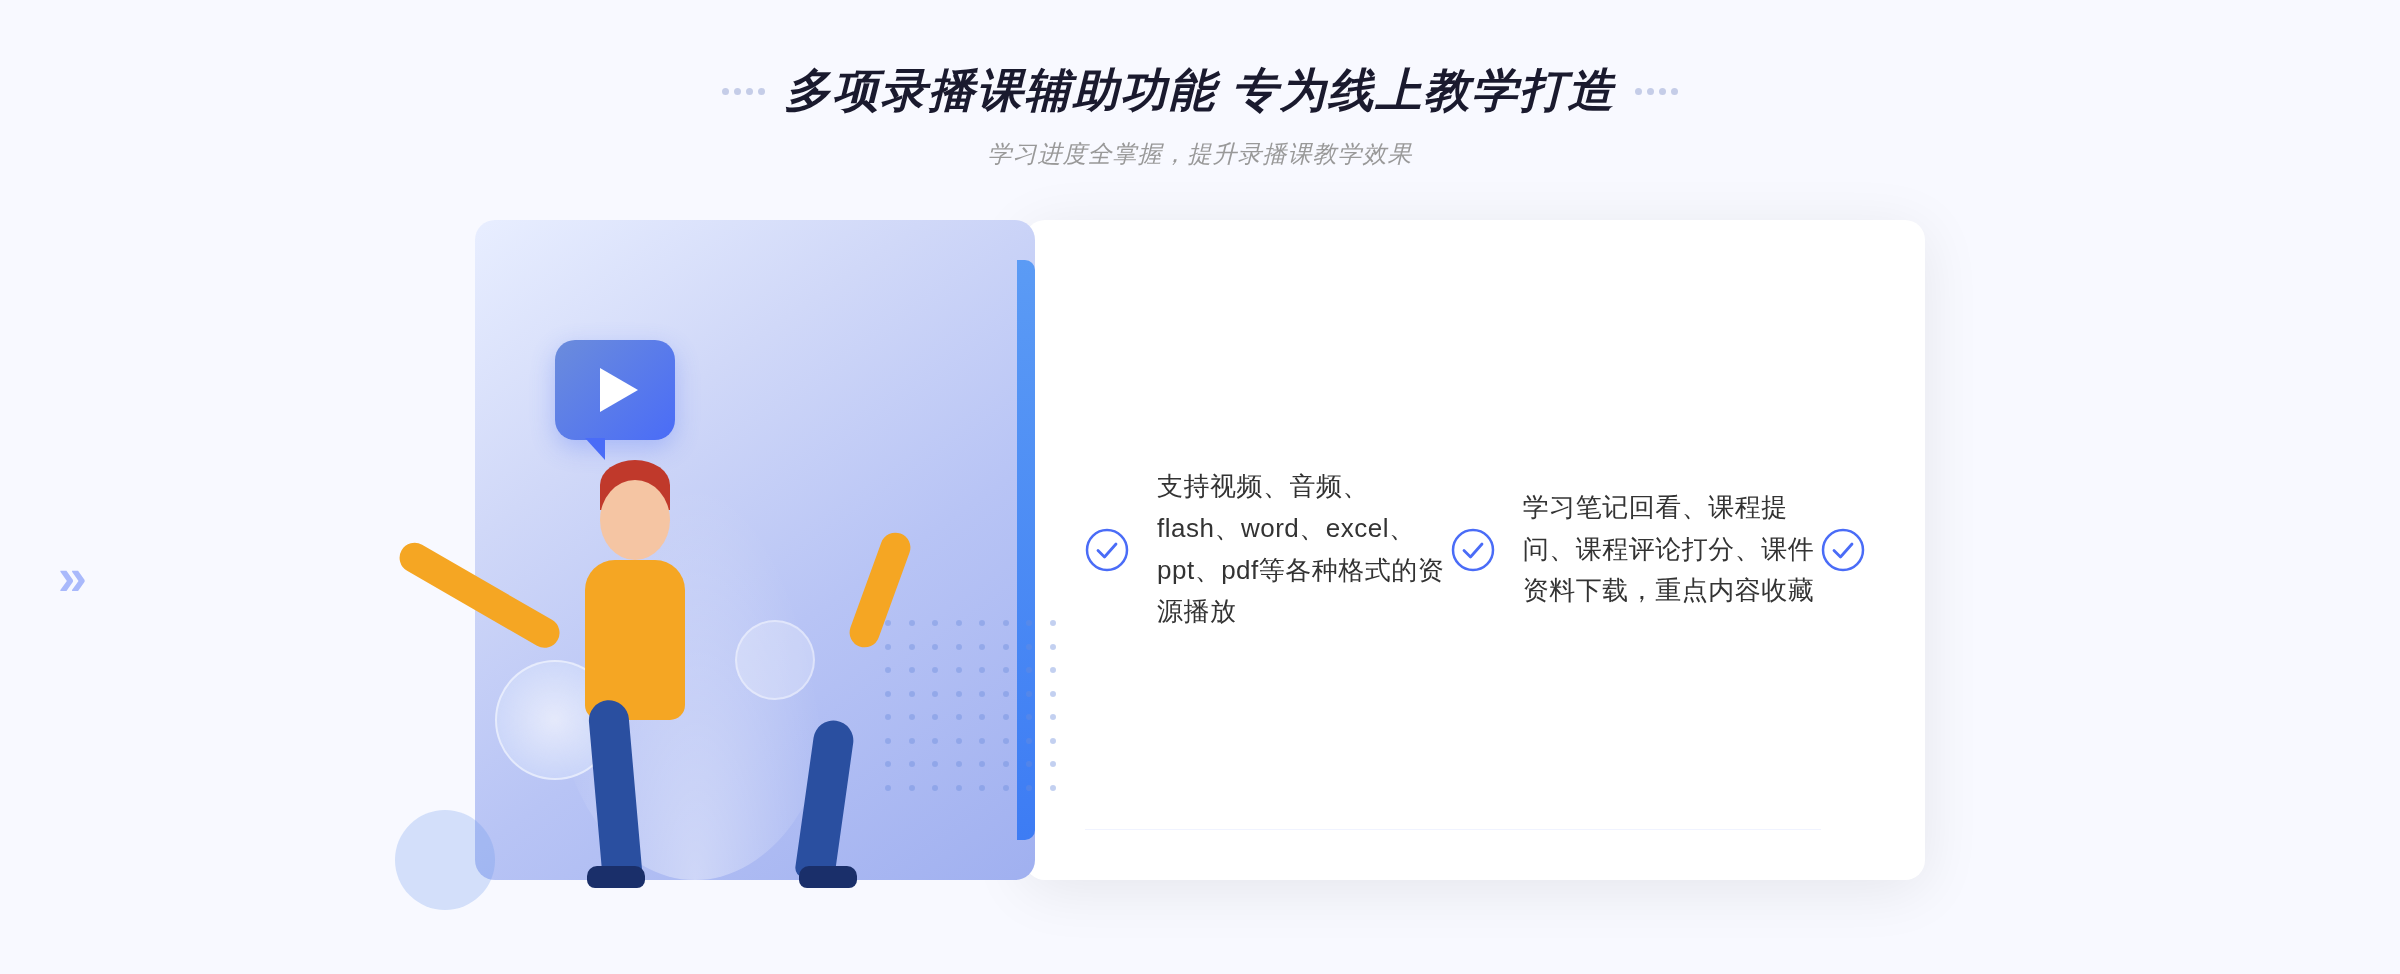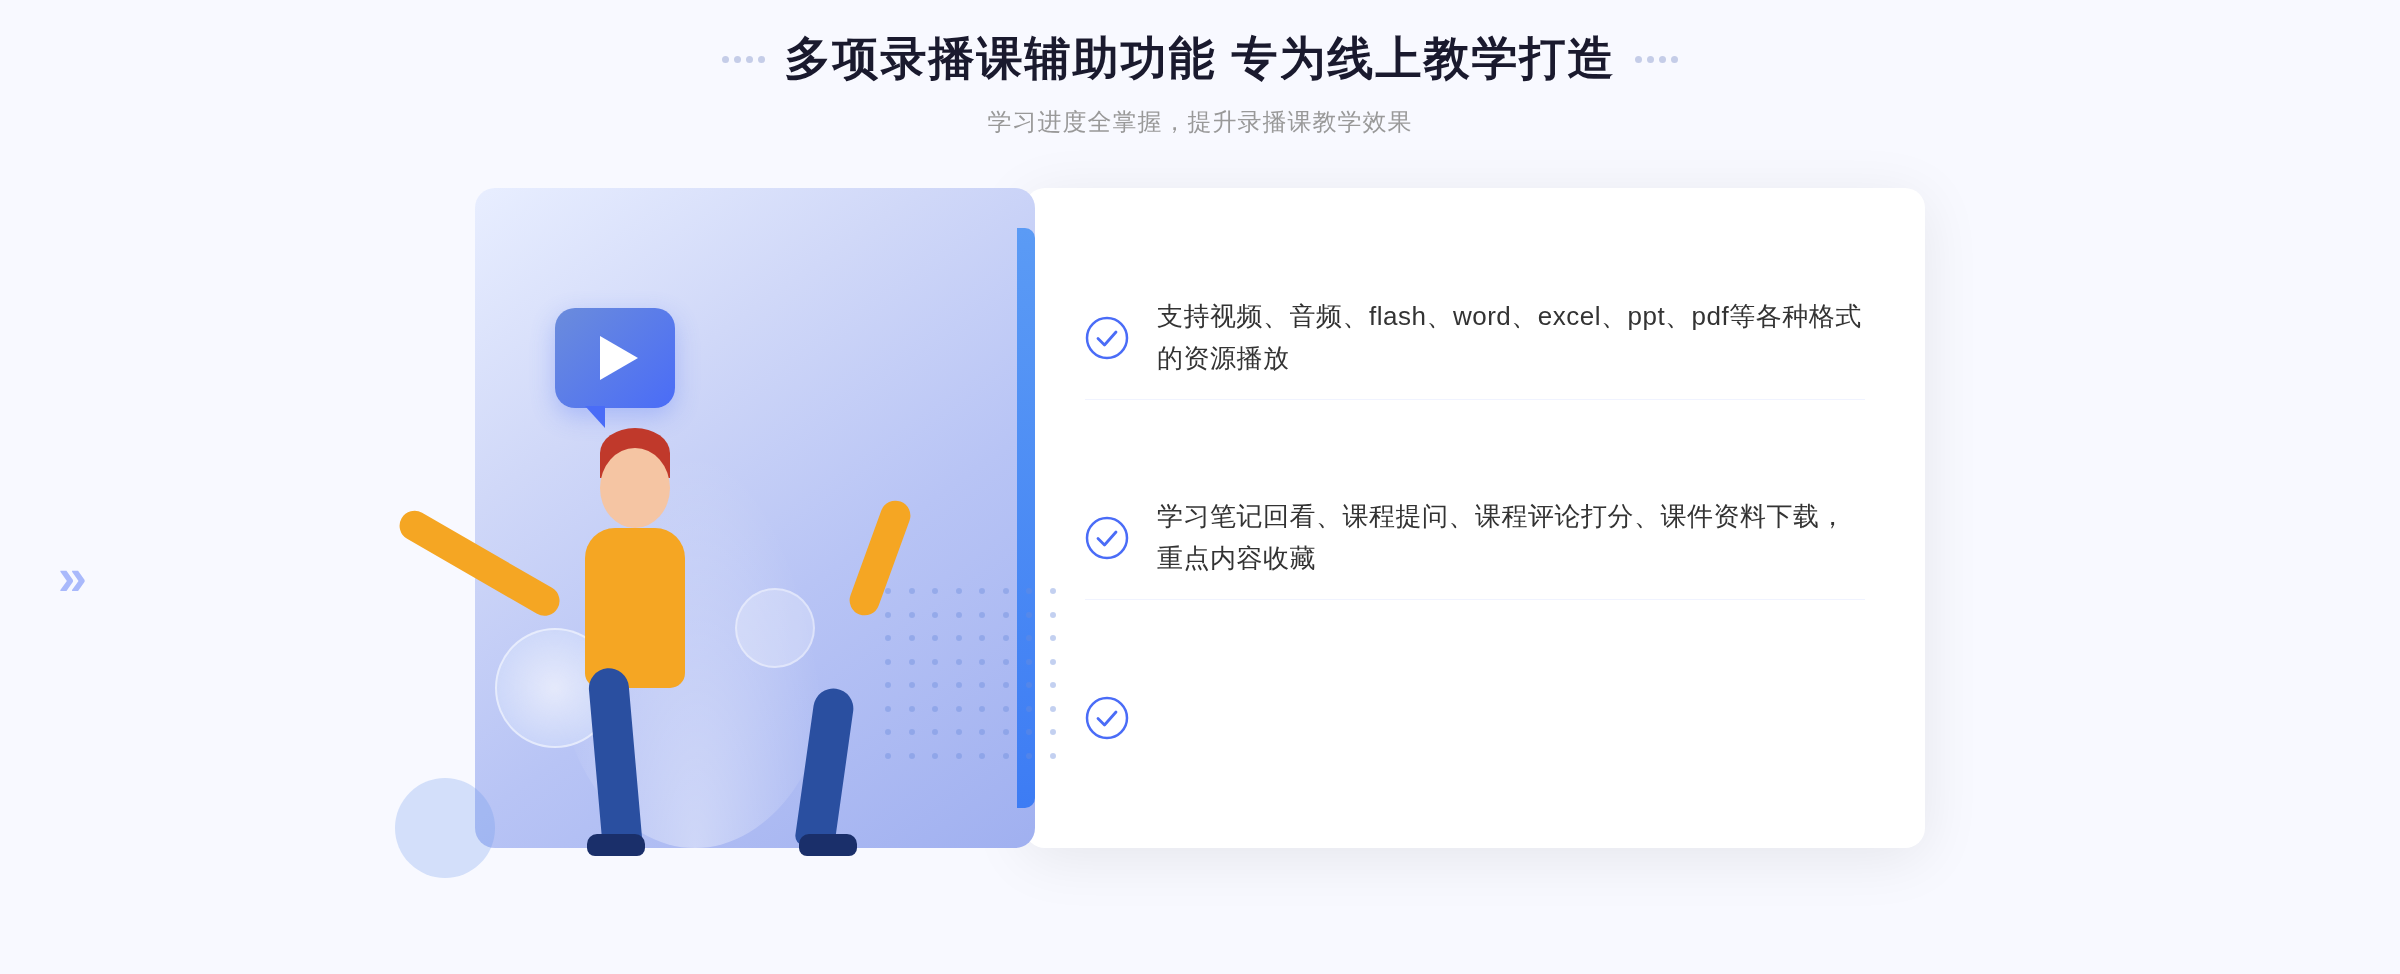--- a/index.html
+++ b/index.html
@@ -23,22 +23,23 @@
       background: #f8f9ff;
       position: relative;
       display: flex;
       flex-direction: column;
       align-items: center;
     }
 
     
     .header-section {
       text-align: center;
-      margin-top: 28px;
+      margin-top: 60px;
       position: relative;
+      font-style: italic;
     }
 
     .title-row {
       display: flex;
       align-items: center;
       justify-content: center;
       gap: 20px;
     }
 
     .main-title {
@@ -313,21 +314,21 @@
 
     
     .features-panel {
       width: 900px;
       height: 660px;
       background: white;
       border-radius: 20px;
       box-shadow: 0 10px 60px rgba(0,0,0,0.08);
       padding: 50px 60px;
       display: flex;
-      flex-direction: column;
+      flex-direction: row;
       justify-content: space-around;
       margin-left: -10px;
       z-index: 1;
     }
 
     .feature-item {
       display: flex;
       align-items: center;
       gap: 28px;
       padding: 20px 0;

